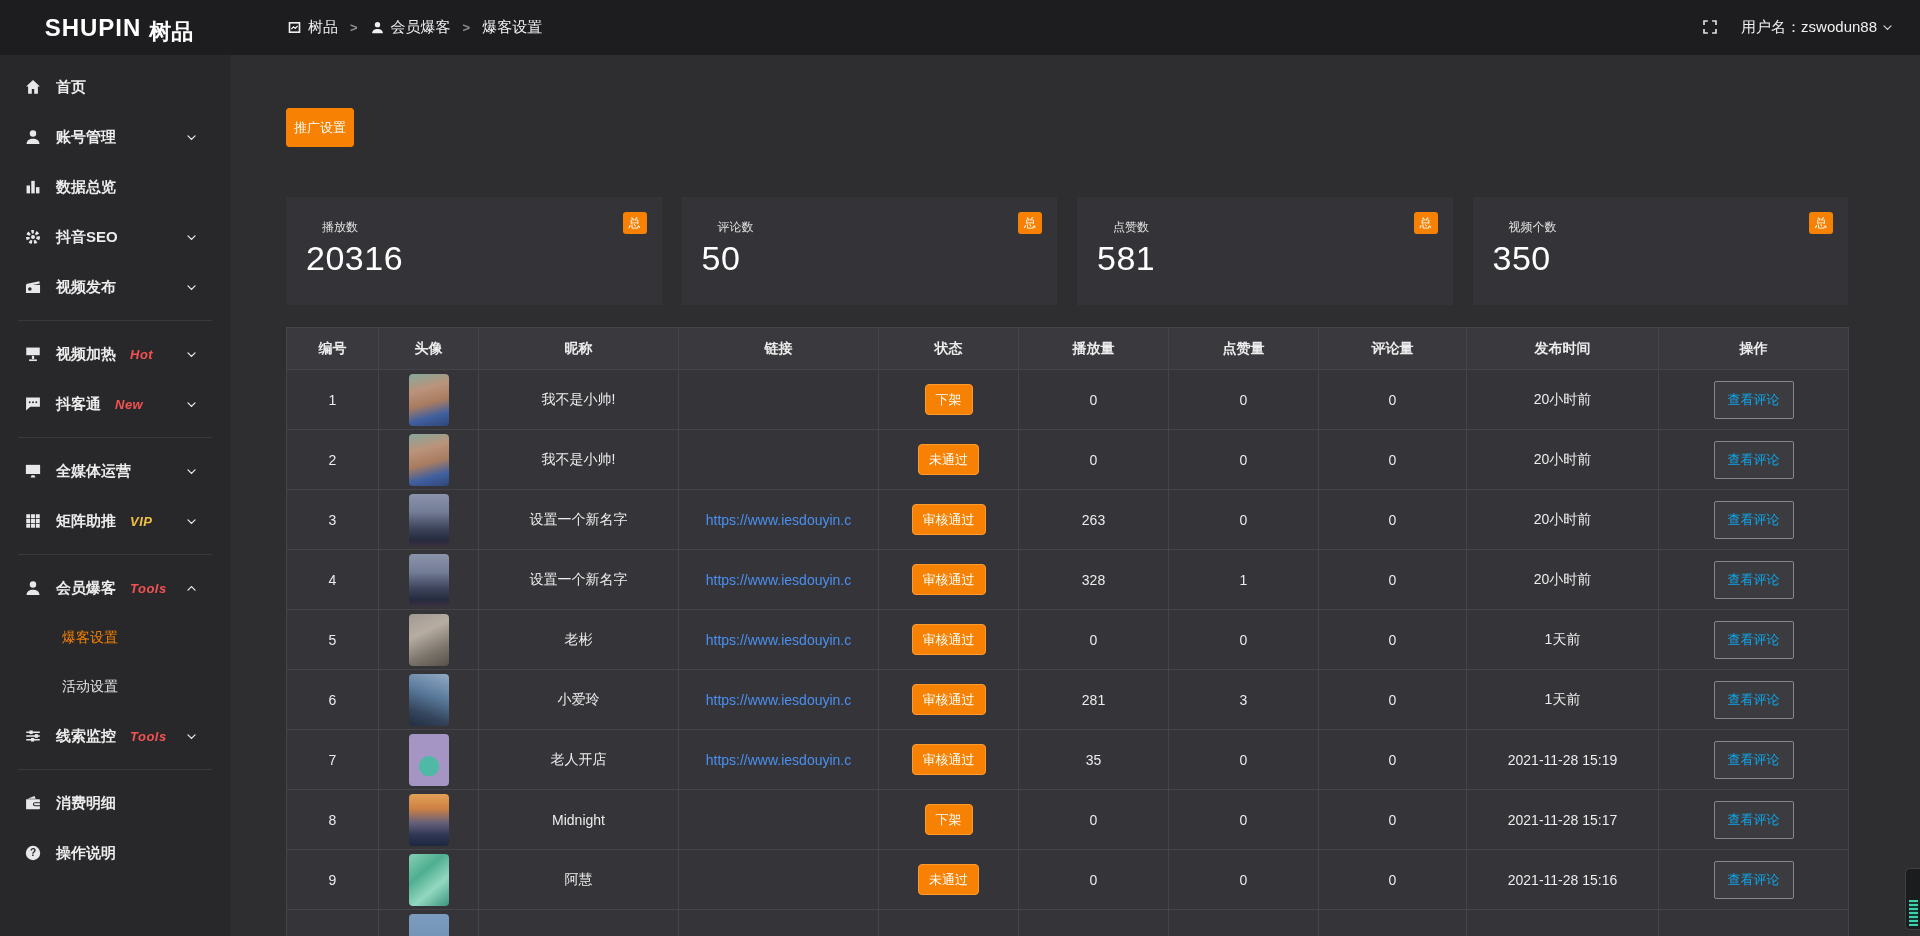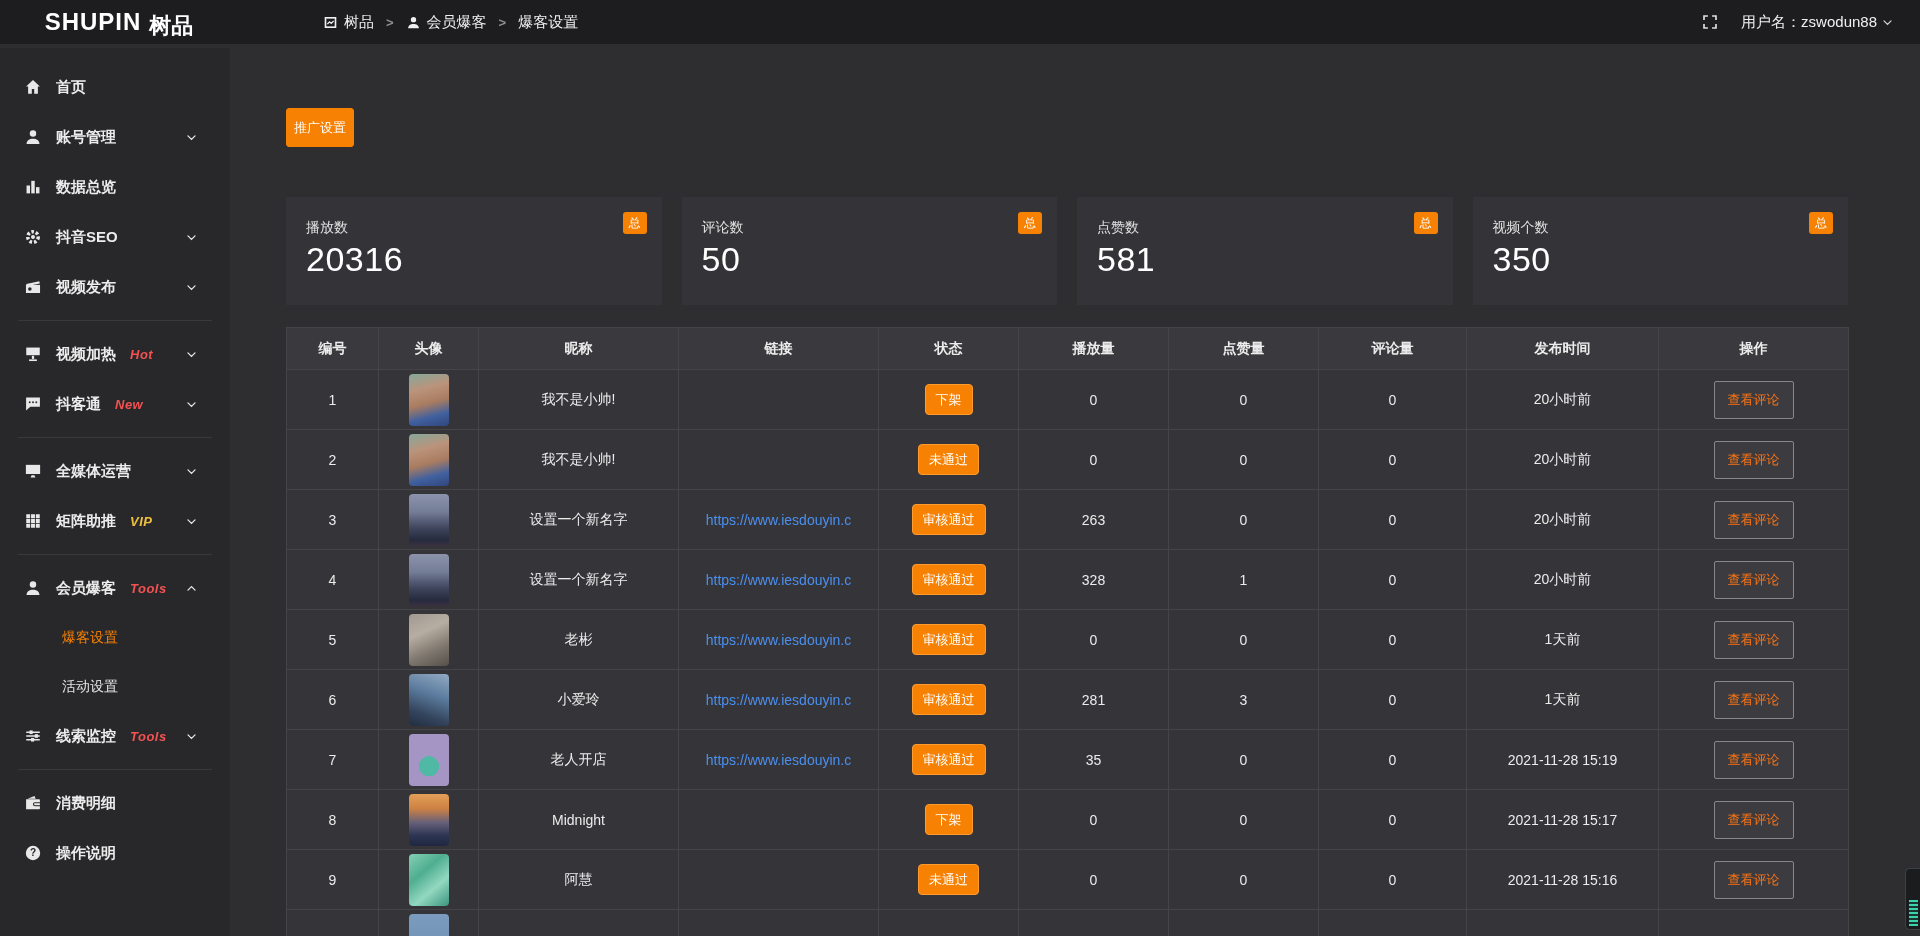--- a/index.html
+++ b/index.html
@@ -1,21 +1,21 @@
 <!DOCTYPE html>
 <html><head>
 <meta charset="utf-8">
 <style>
   * { margin:0; padding:0; box-sizing:border-box; }
   html,body { width:1920px; height:936px; overflow:hidden; background:#2e2e31;
     font-family:"Liberation Sans","DejaVu Sans",sans-serif; color:#e8e8e8; }
 
   
-  .topbar { position:absolute; top:0; left:0; width:1920px; height:44px;
-    background:#1d1d20; display:flex; align-items:center; z-index:20;gap:36px; }
+  .topbar { position:absolute; top:0; left:0; width:1920px; height:55px;
+    background:#1d1d20; display:flex; align-items:center; z-index:20; }
   .logo { width:230px; display:flex; align-items:center; justify-content:center; gap:8px; }
   .logo-en-wrap { display:inline-block; text-align:center; }
   .logo-arc { height:9px; border-top:3px solid #f2f2f2; border-radius:60%/11px 11px 0 0; margin:0 4px 1px 4px; }
   .logo-en { font-size:24px; font-weight:800; letter-spacing:1px; color:#fff; line-height:1; }
   .logo-cn { font-size:22px; font-weight:700; color:#fff; margin-top:8px; }
   .breadcrumb { display:flex; align-items:center; gap:12px; margin-left:57px; font-size:15px; }
   .bc-item { display:inline-flex; align-items:center; gap:6px; color:#efefef; cursor:pointer; }
   .bc-sep { color:#8f8f92; font-size:13px; font-weight:700; }
   .bc-icon { width:15px !important; height:15px !important; }
   .top-right { margin-left:auto; margin-right:26px; display:flex; align-items:flex-start; gap:22px; }
@@ -38,21 +38,21 @@
 
   
   .main { position:absolute; left:230px; top:48px; right:0; bottom:0;
     padding:60px 0 0 56px; overflow:hidden; }
   .promo-btn { background:#f78102; border:1px solid #f78102; color:#fff; font-size:13px;
     padding:12px 7px; border-radius:3px; cursor:pointer; line-height:1;
     font-family:"Liberation Sans","DejaVu Sans",sans-serif; }
 
   .cards { display:flex; gap:20px; width:1562px; margin-top:50px; }
   .card { flex:1; background:#343438; height:108px; padding:18px 20px; position:relative; }
-  .card-label { font-size:14px; color:#e0e0e0; margin-top:4px; }
+  .card-label { font-size:12px; color:#e0e0e0; margin-top:4px;margin-left:16px; }
   .card-value { font-size:34px; color:#fff; margin-top:3px; letter-spacing:.5px; }
   .card-badge { position:absolute; top:15px; right:15px; background:#f78102; color:#fff;
     font-size:12px; padding:5px 6px; border-radius:3px; line-height:1; }
 
   .table-wrap { width:1562px; margin-top:22px; }
   table { width:100%; border-collapse:collapse; table-layout:fixed; }
   th { background:#3a3a3e; height:42px; font-size:14px; font-weight:700; color:#ececec;
     border:1px solid #454549; text-align:center; }
   td { background:#353539; height:60px; font-size:14px; color:#ececec;
     border:1px solid #454549; text-align:center; vertical-align:middle;
@@ -63,21 +63,21 @@
   .av-sky    { background:linear-gradient(180deg,#8b94ab 0%,#747d96 35%,#3f465e 65%,#262b3e 88%,#3a3040 100%); }
   .av-man    { background:linear-gradient(155deg,#a19a92 0%,#b7ada2 35%,#7c756c 70%,#55504a 100%); }
   .av-woman  { background:linear-gradient(200deg,#93aac4 0%,#5b7b9d 40%,#33445c 75%,#222e40 100%); }
   .av-purple { background:radial-gradient(circle at 50% 62%,#4fb9a6 0%,#4fb9a6 26%,#a495c4 27%,#a495c4 100%); }
   .av-sunset { background:linear-gradient(180deg,#e2a058 0%,#cd8143 28%,#66607a 55%,#2c3552 80%,#1f2740 100%); }
   .av-green  { background:linear-gradient(140deg,#86cfb4 0%,#4fae90 35%,#93d8c0 65%,#3b947e 100%); }
   .av-blue   { background:linear-gradient(180deg,#7b9cbe 0%,#6a8cb0 100%); }
   .vlink { color:#4a8ff0; cursor:pointer; }
   .status-badge { display:inline-block; background:#f78102; border:1px solid #ff9b2e;
     color:#fff; font-size:13px; padding:8px 10px; border-radius:4px; line-height:1; cursor:pointer; }
-  .view-btn { background:#3c3c40; border:1px solid #87878b; color:#f97316; font-size:13px;
+  .view-btn { background:#3c3c40; border:1px solid #87878b; color:#0ea5e9; font-size:13px;
     padding:9px 13px; border-radius:2px; cursor:pointer;
     font-family:Liberation Mono, monospace; }
 
   .icon { display:inline-flex; width:18px; height:18px; flex:none; }
   .icon svg { width:100%; height:100%; }
 
   .float-widget { position:absolute; right:0; bottom:6px; width:15px; height:62px;
     background:#1a1c1e; border:1px solid #3e4044; border-right:none;
     border-radius:5px 0 0 5px; z-index:30; cursor:pointer; overflow:hidden; }
   .float-stripes { position:absolute; bottom:3px; left:3px; right:2px; height:26px;

